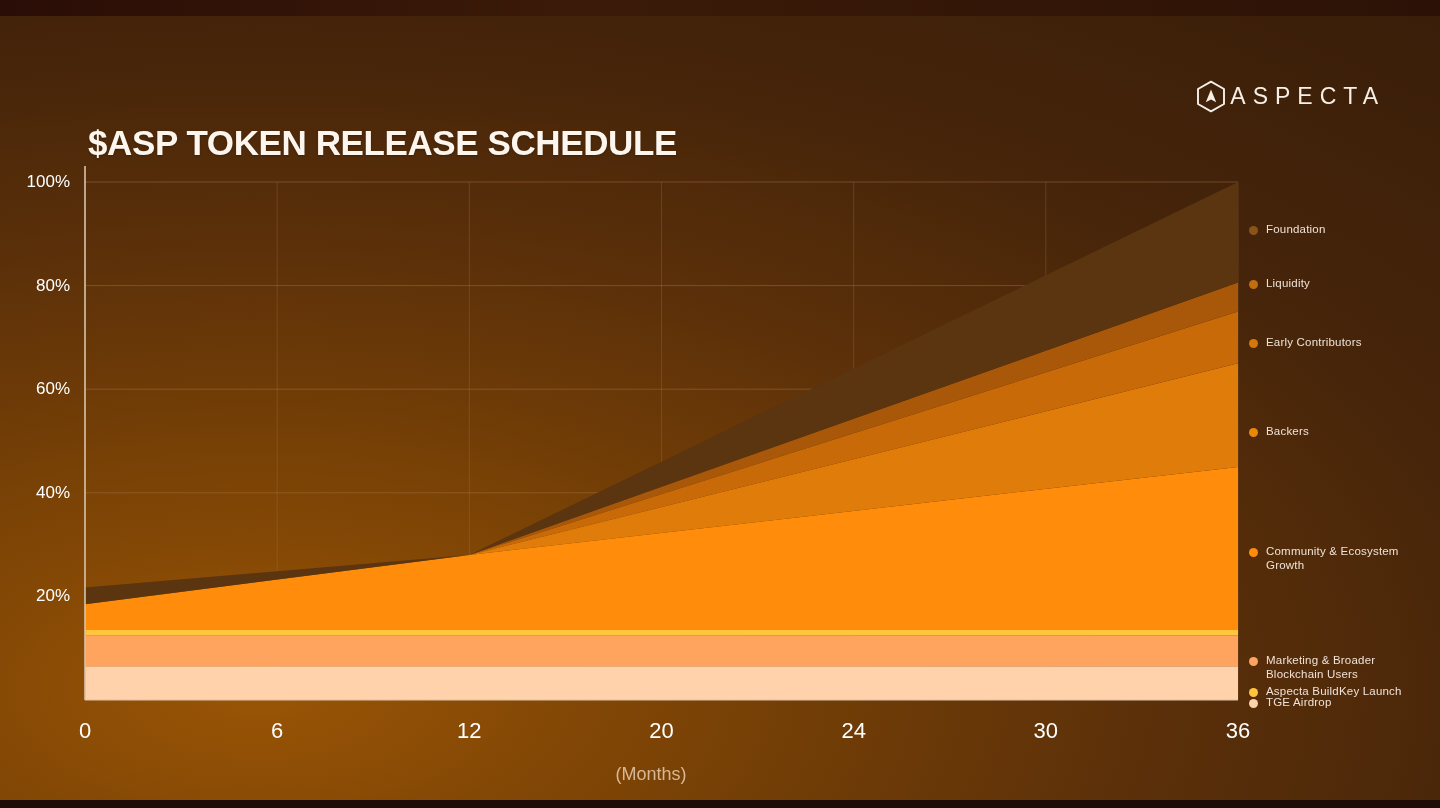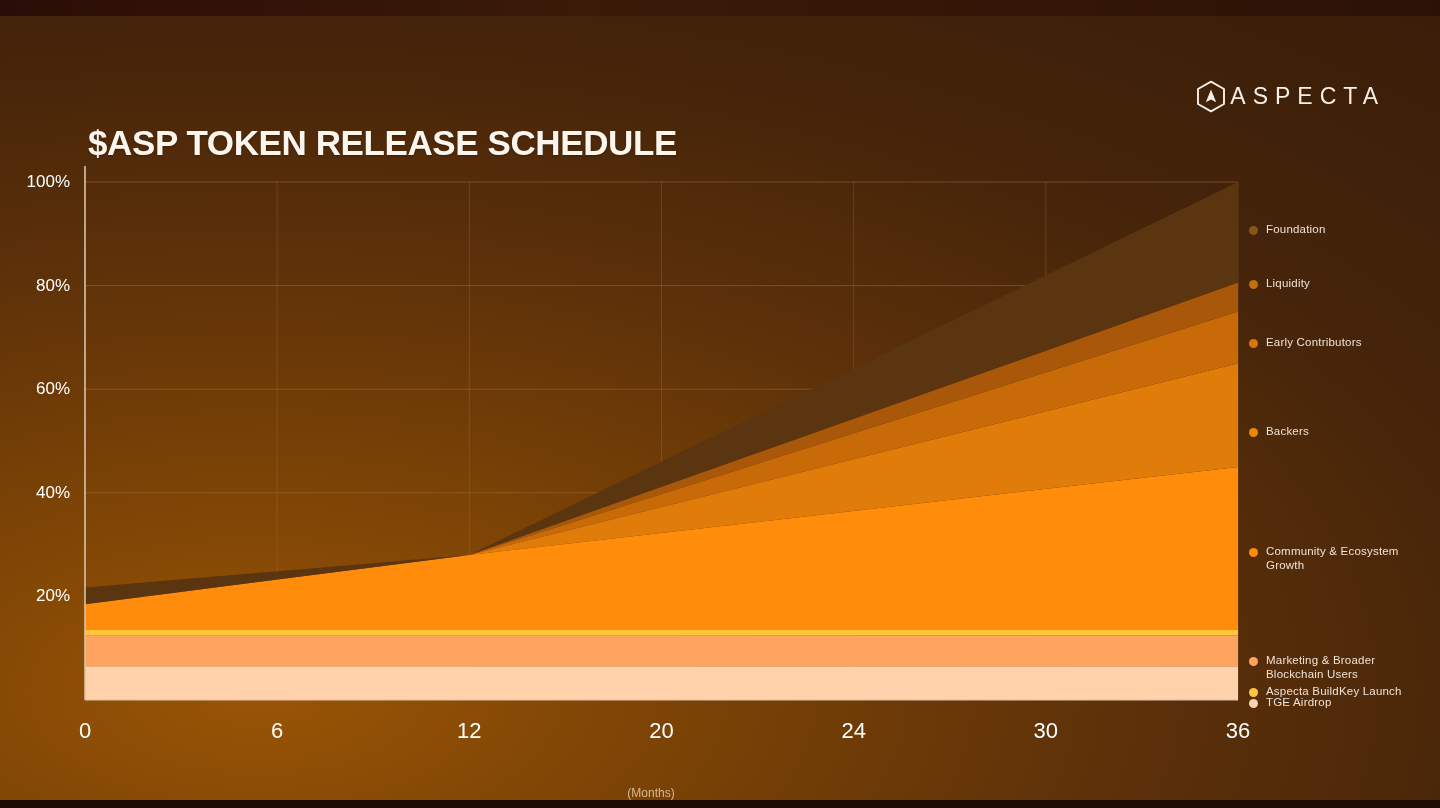--- a/index.html
+++ b/index.html
@@ -54,22 +54,22 @@
     transform:translateY(-50%);
     white-space:nowrap;
   }
   .x-labels { position:absolute; left:0; top:0; width:1440px; height:784px; }
   .x-lab {
     position:absolute; top:702px;
     font-size:22px; color:#ffffff; font-weight:500;
     transform:translateX(-50%);
   }
   .x-axis-title {
-    position:absolute; top:770px; left:651px;
-    font-size:12px; color:#d8b894;
+    position:absolute; top:748px; left:651px;
+    font-size:18px; color:#d8b894;
     transform:translateX(-50%);
   }
   .plot-svg { position:absolute; left:0; top:0; }
   
   .legend { position:absolute; left:1249px; top:0; width:190px; height:784px; }
   .legend-item {
     position:absolute; left:0;
     display:flex; align-items:flex-start; gap:8px;
     width:186px;
   }

